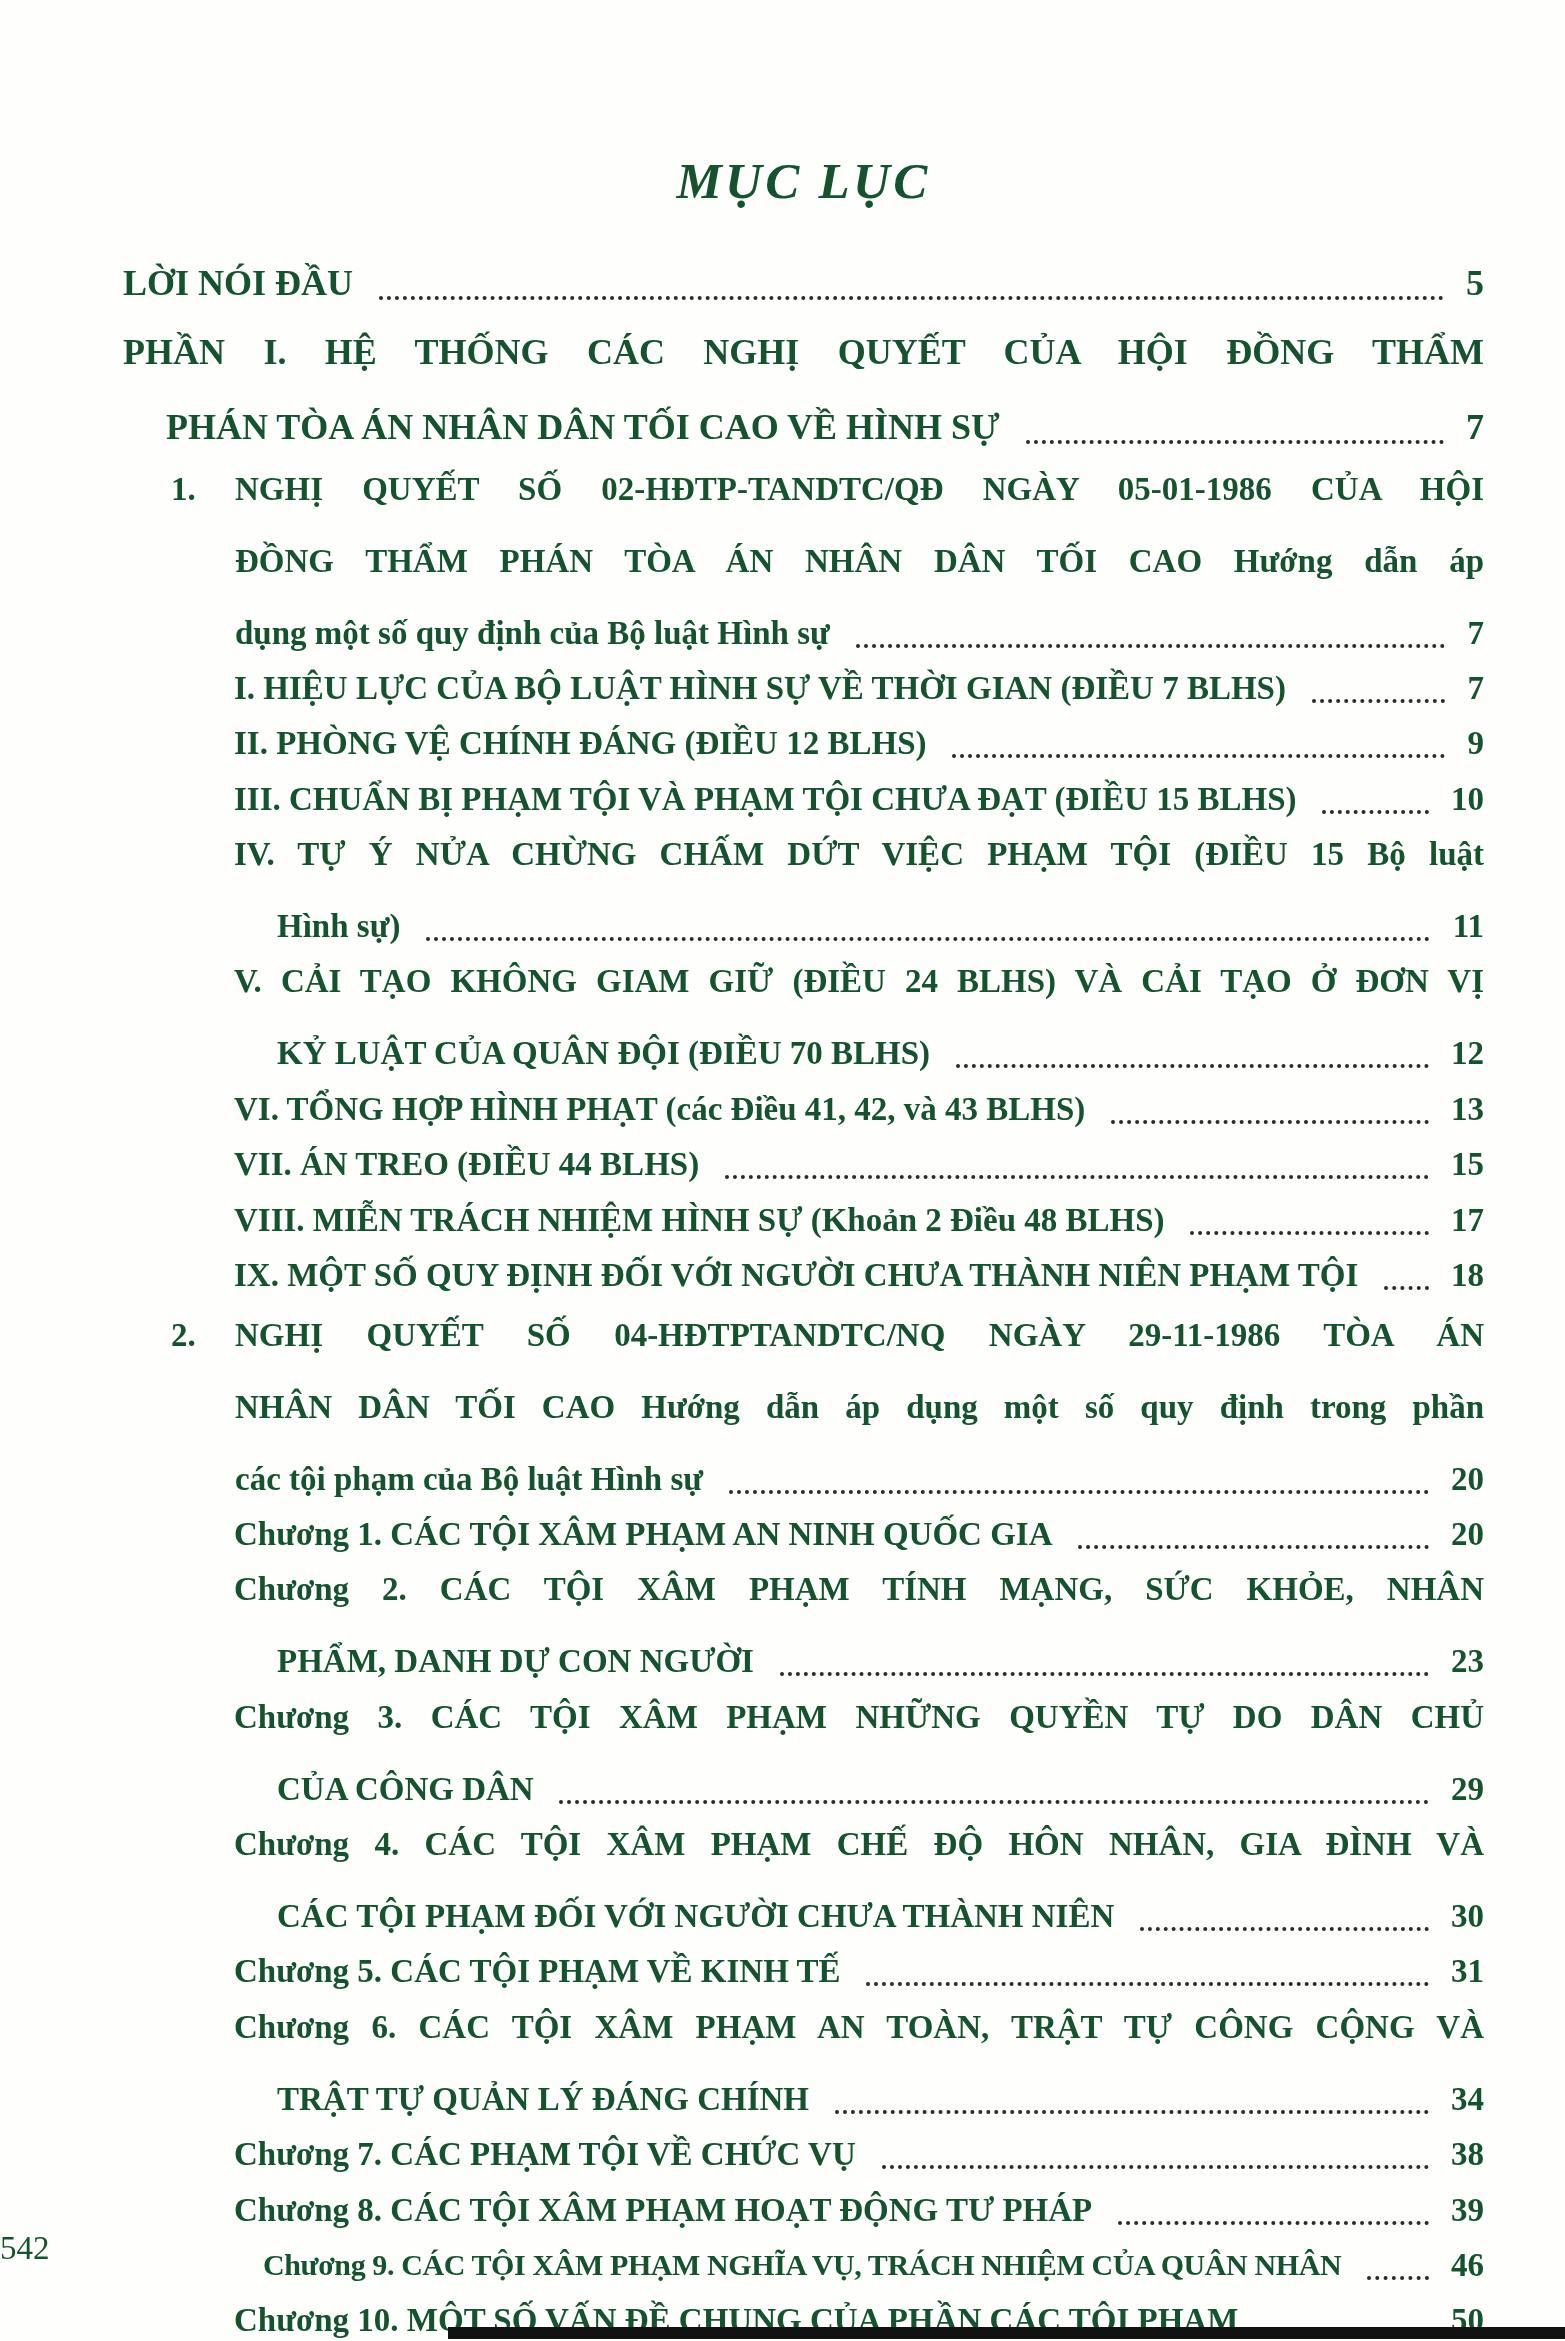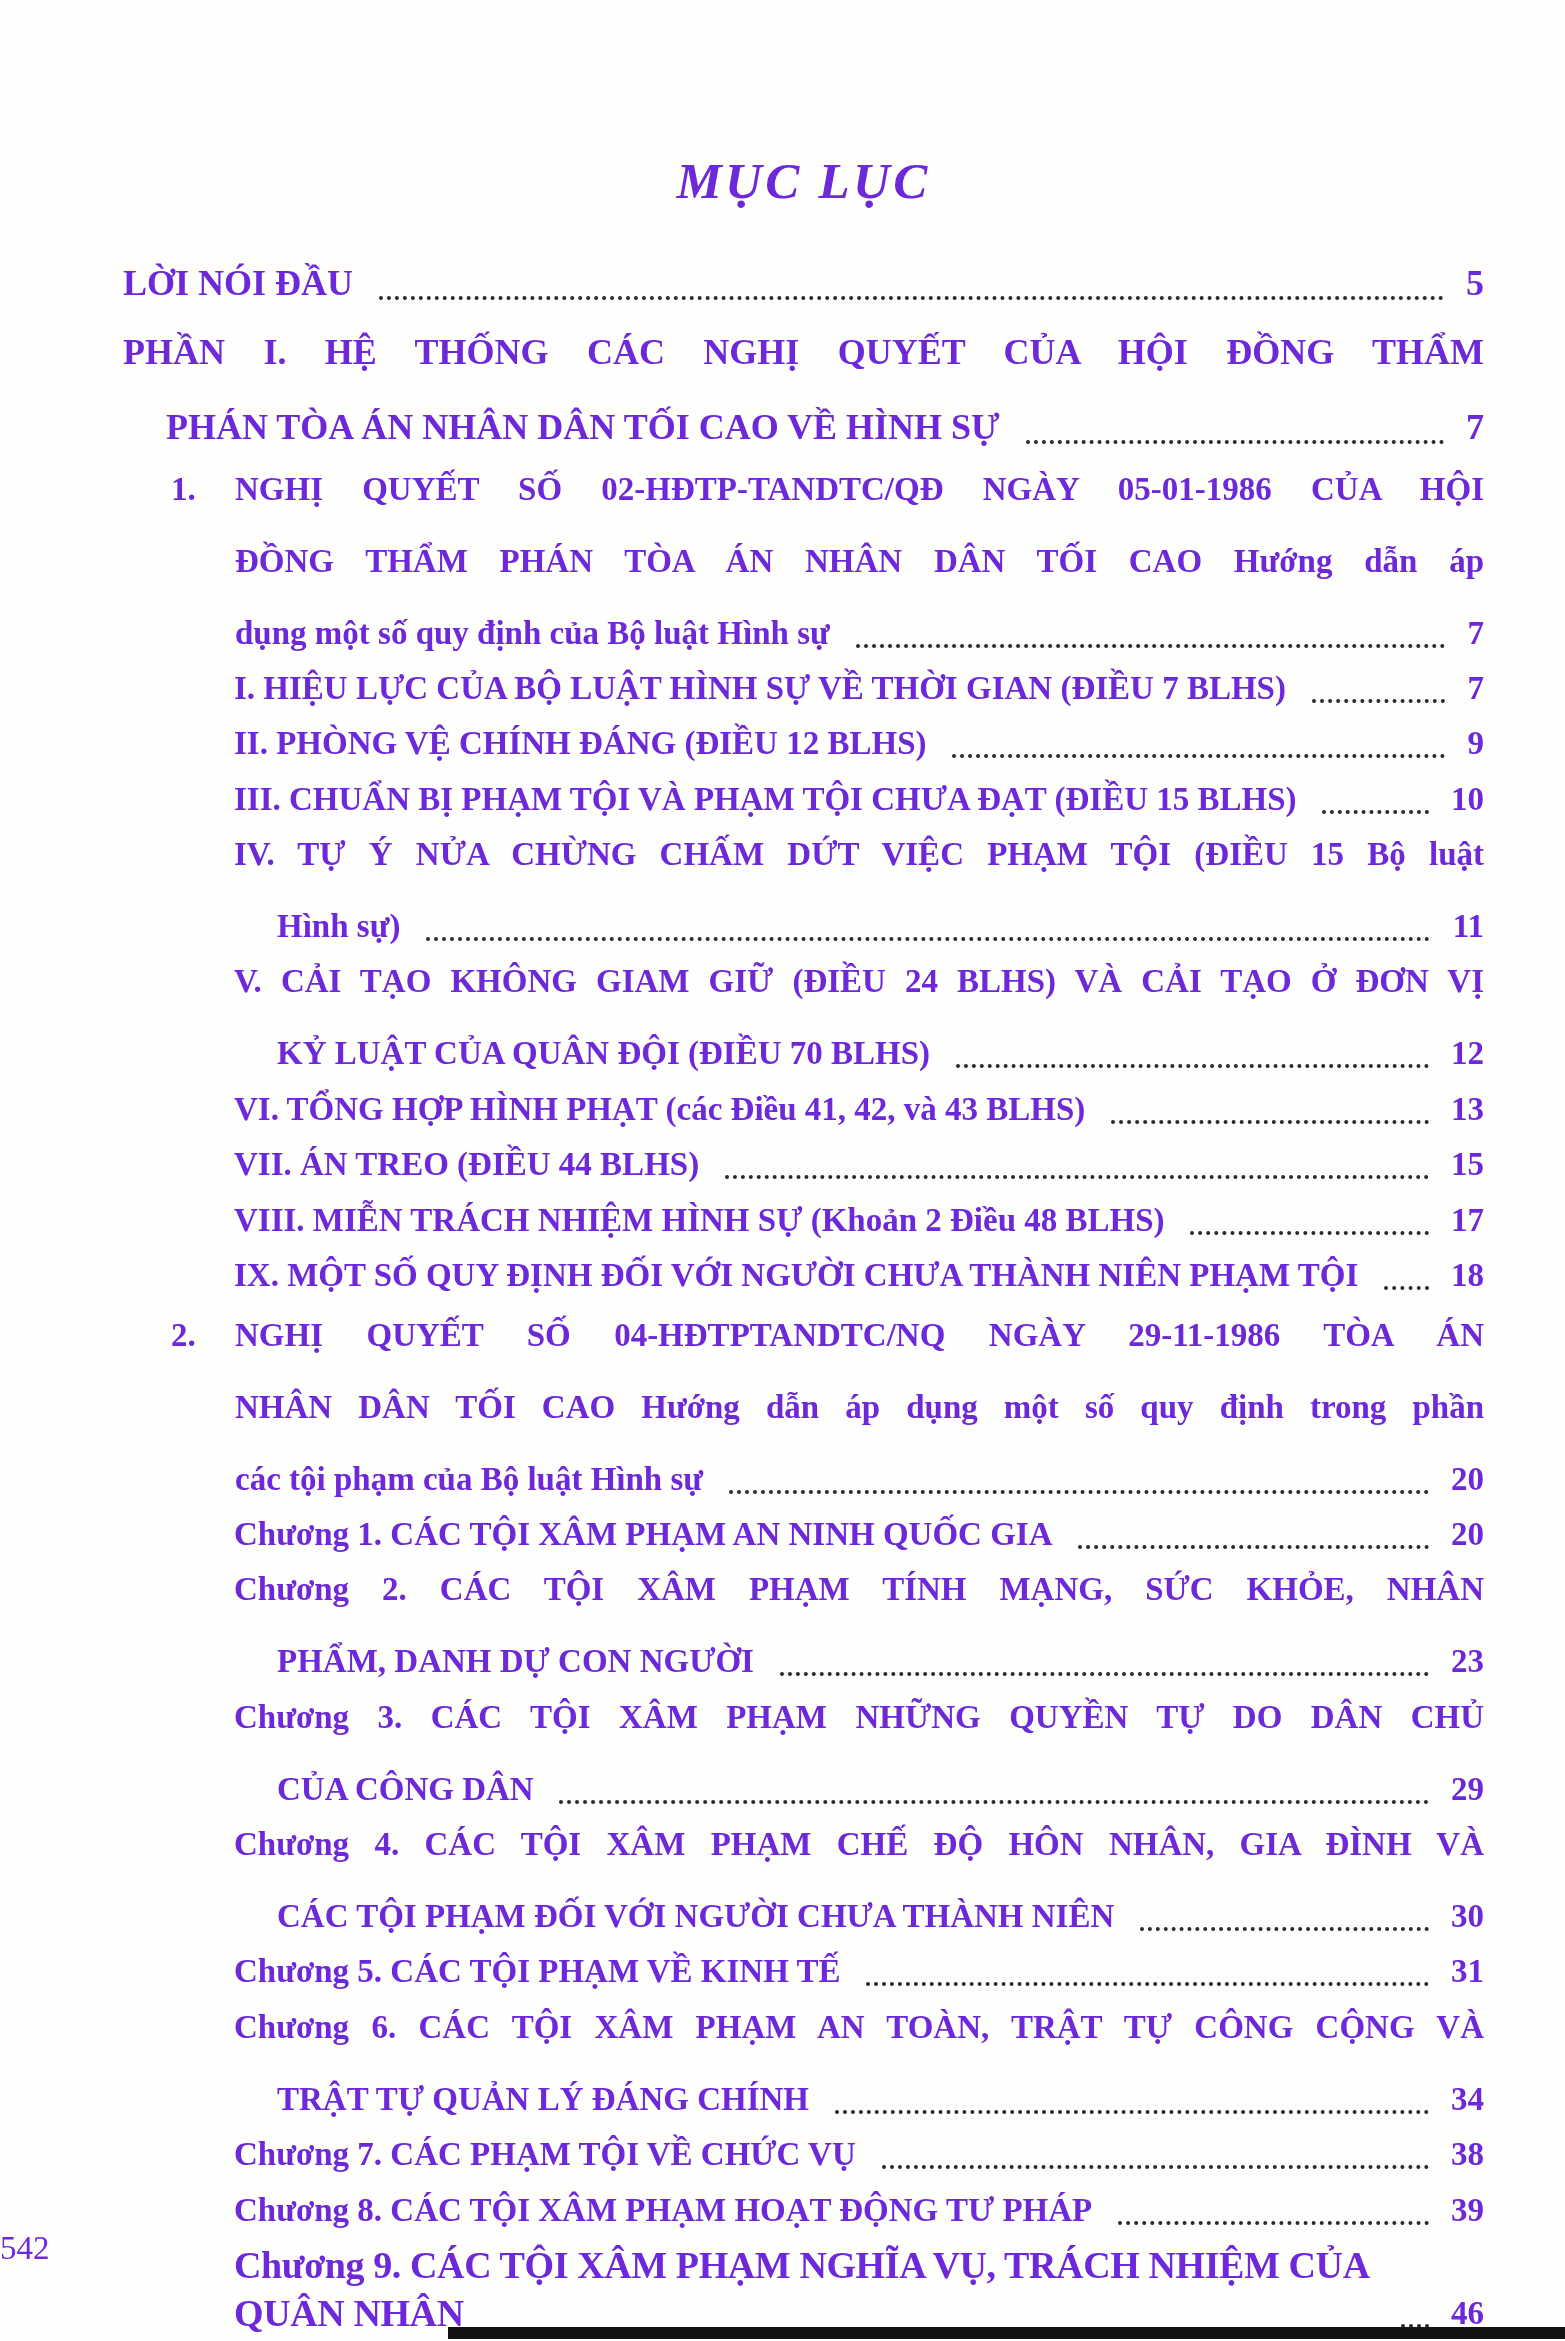--- a/index.html
+++ b/index.html
@@ -6,21 +6,21 @@
     margin: 0;
     padding: 0;
     background: #ffffff;
   }
   .page {
     position: relative;
     width: 1566px;
     height: 2342px;
     background: #fefefd;
     font-family: "Liberation Serif", "DejaVu Serif", serif;
-    color: #6d28d9;
+    color: #14532d;
     overflow: hidden;
   }
   .content {
     position: absolute;
     left: 123px;
     top: 152px;
     width: 1361px;
   }
   .doc-title {
     text-align: center;
@@ -44,22 +44,23 @@
     margin-bottom: 10px;
   }
   .entry.h1:first-child { margin-top: 0; }
   .entry.num {
     display: flex;
     padding-left: 48px;
     margin-top: 11.5px;
   }
   .entry.sub { padding-left: 111px; }
   .entry.compact .line-text {
-    font-size: 38px;
+    font-size: 30px;
     letter-spacing: -0.4px;
+    margin-left: 29px;
   }
   .marker {
     flex: none;
     width: 64px;
   }
   .entry-body {
     flex: 1;
     min-width: 0;
   }
   .line { }

